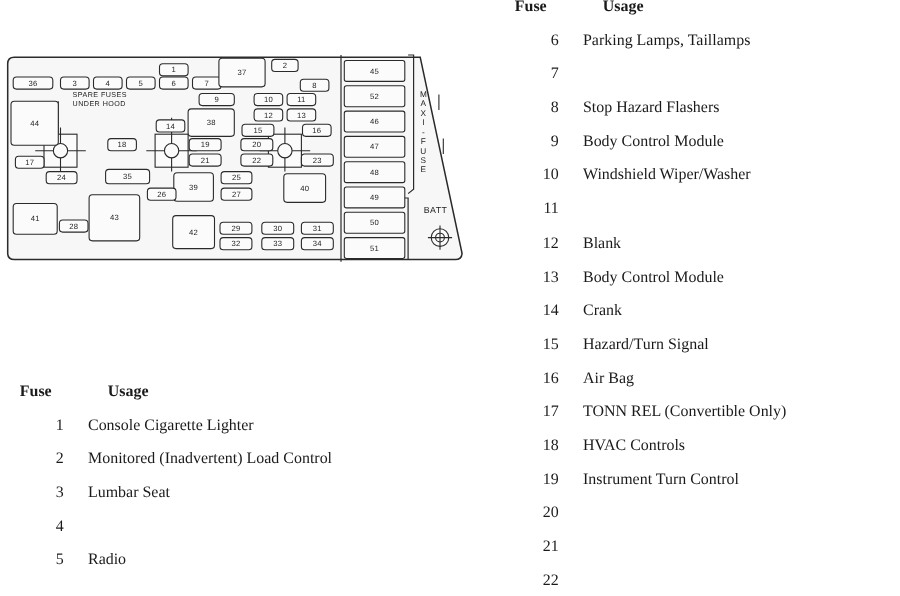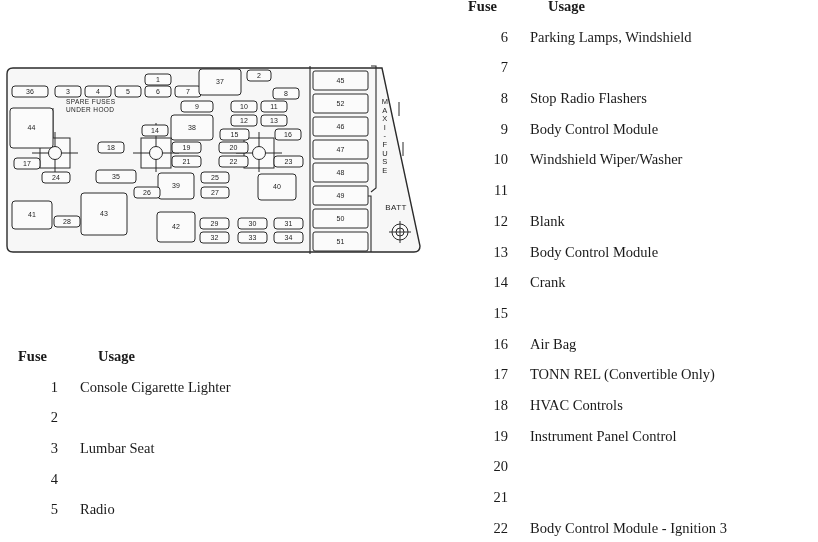--- a/index.html
+++ b/index.html
@@ -13,21 +13,21 @@
     position: relative;
     overflow: hidden;
     font-family: "Liberation Serif", "DejaVu Serif", serif;
     color: #1a1a1a;
   }
 
   
   #diagram {
     position: absolute;
     left: 0px;
-    top: 60px;
+    top: 44px;
     width: 440px;
     height: 200px;
   }
   #diagram svg { display: block; }
 
   .fz-label {
     font-family: "Liberation Sans", "DejaVu Sans", sans-serif;
     font-size: 7px;
     fill: #1d1d1d;
     text-anchor: middle;
@@ -382,20 +382,21 @@
     <div class="ft-fuse">Fuse</div>
     <div class="ft-usage">Usage</div>
   </div>
   <div id="left-rows">
       <div class="ft-row">
         <div class="ft-fuse">1</div>
         <div class="ft-usage">Console Cigarette Lighter</div>
       </div>
       <div class="ft-row">
         <div class="ft-fuse">2</div>
+        <div class="ft-usage">Monitored (Inadvertent) Load Control</div>
       </div>
       <div class="ft-row">
         <div class="ft-fuse">3</div>
         <div class="ft-usage">Lumbar Seat</div>
       </div>
       <div class="ft-row">
         <div class="ft-fuse">4</div>
       </div>
       <div class="ft-row">
         <div class="ft-fuse">5</div>
@@ -405,28 +406,28 @@
 </div>
 
 <div class="fuse-table" id="table-right">
   <div class="ft-row ft-head">
     <div class="ft-fuse">Fuse</div>
     <div class="ft-usage">Usage</div>
   </div>
   <div id="right-rows">
       <div class="ft-row">
         <div class="ft-fuse">6</div>
-        <div class="ft-usage">Parking Lamps, Windshield</div>
+        <div class="ft-usage">Parking Lamps, Taillamps</div>
       </div>
       <div class="ft-row">
         <div class="ft-fuse">7</div>
       </div>
       <div class="ft-row">
         <div class="ft-fuse">8</div>
-        <div class="ft-usage">Stop Radio Flashers</div>
+        <div class="ft-usage">Stop Hazard Flashers</div>
       </div>
       <div class="ft-row">
         <div class="ft-fuse">9</div>
         <div class="ft-usage">Body Control Module</div>
       </div>
       <div class="ft-row">
         <div class="ft-fuse">10</div>
         <div class="ft-usage">Windshield Wiper/Washer</div>
       </div>
       <div class="ft-row">
@@ -439,41 +440,41 @@
       <div class="ft-row">
         <div class="ft-fuse">13</div>
         <div class="ft-usage">Body Control Module</div>
       </div>
       <div class="ft-row">
         <div class="ft-fuse">14</div>
         <div class="ft-usage">Crank</div>
       </div>
       <div class="ft-row">
         <div class="ft-fuse">15</div>
+        <div class="ft-usage">Hazard/Turn Signal</div>
       </div>
       <div class="ft-row">
         <div class="ft-fuse">16</div>
         <div class="ft-usage">Air Bag</div>
       </div>
       <div class="ft-row">
         <div class="ft-fuse">17</div>
         <div class="ft-usage">TONN REL (Convertible Only)</div>
       </div>
       <div class="ft-row">
         <div class="ft-fuse">18</div>
         <div class="ft-usage">HVAC Controls</div>
       </div>
       <div class="ft-row">
         <div class="ft-fuse">19</div>
-        <div class="ft-usage">Instrument Panel Control</div>
+        <div class="ft-usage">Instrument Turn Control</div>
       </div>
       <div class="ft-row">
         <div class="ft-fuse">20</div>
       </div>
       <div class="ft-row">
         <div class="ft-fuse">21</div>
       </div>
       <div class="ft-row">
         <div class="ft-fuse">22</div>
-        <div class="ft-usage">Body Control Module - Ignition 3</div>
       </div>
     </div>
 </div>
 
 </body></html>

